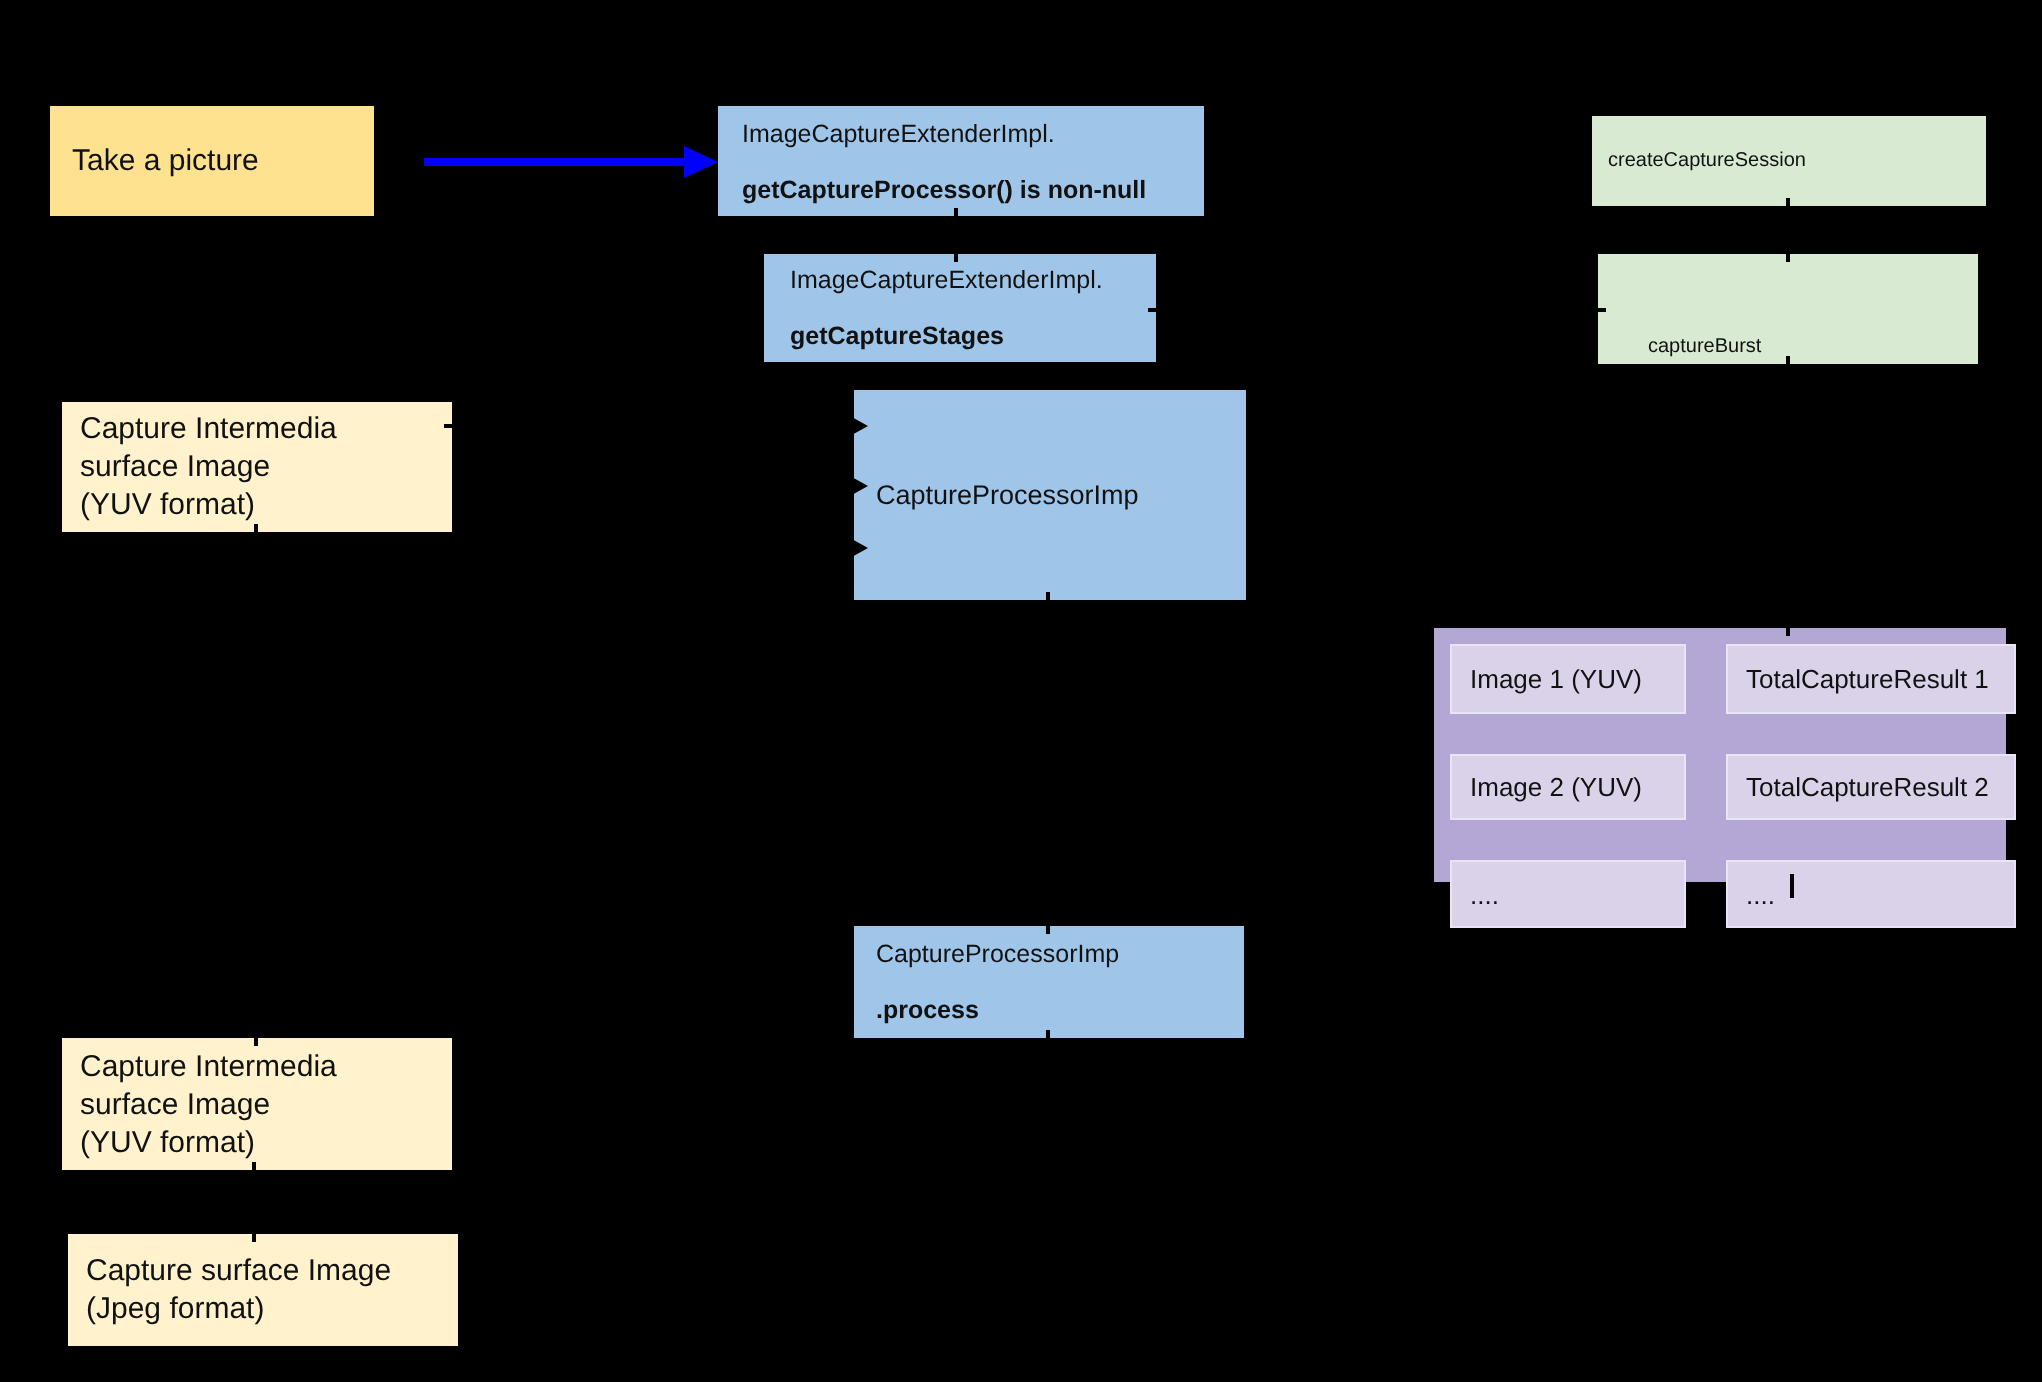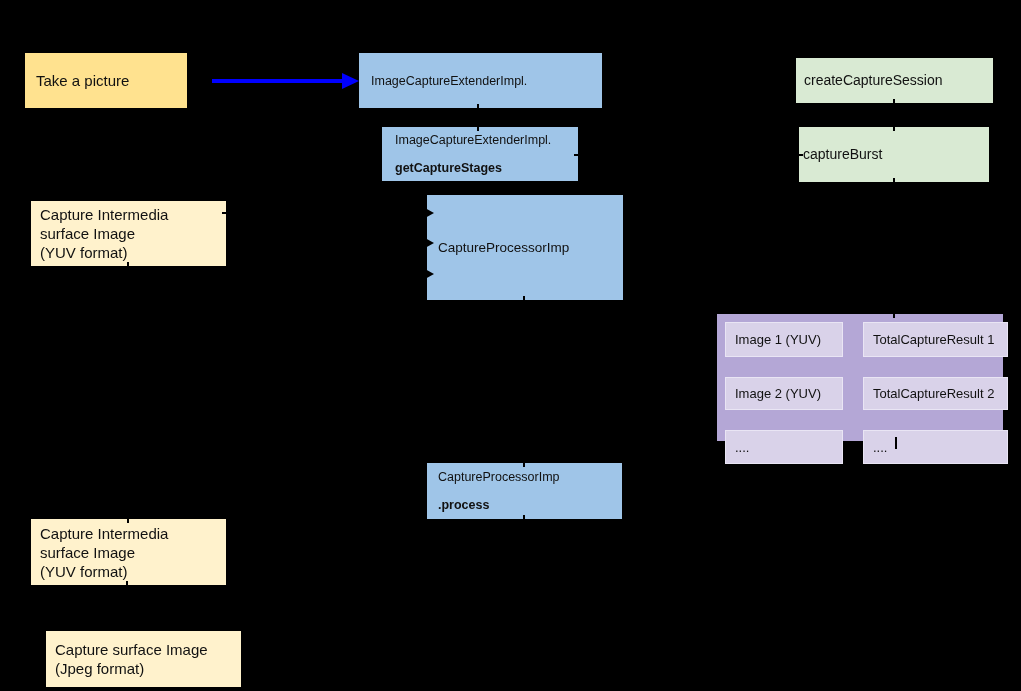--- a/index.html
+++ b/index.html
@@ -10,21 +10,21 @@
   }
   .box{
     position:absolute;display:flex;flex-direction:column;justify-content:center;
     color:var(--text,#000);box-sizing:border-box;z-index:2;
   }
   .yellowS{background:var(--yellow-strong);}
   .yellowP{background:var(--yellow-pale);}
   .blue{background:var(--blue);gap:12px;}
   .green{background:var(--green);}
   .f15{font-size:15px;line-height:19px;}
-  .f14{font-size:14px;line-height:17px;}
+  .f14{font-size:10px;line-height:17px;}
   .f12{font-size:12.5px;line-height:16px;}
   .f13{font-size:13.5px;line-height:17px;}
   .b{font-weight:bold;}
   
   .arrow-line{position:absolute;left:212px;top:79px;width:131px;height:4px;background:var(--arrow);z-index:6;}
   .arrow-head{position:absolute;left:342px;top:73px;width:0;height:0;z-index:6;
     border-left:17px solid var(--arrow);border-top:8px solid transparent;border-bottom:8px solid transparent;}
   
   .conn{position:absolute;background:var(--connector);z-index:5;}
   .connV{width:2px;}
@@ -48,32 +48,33 @@
 
 <div class="box yellowS f15" style="left:25px;top:53px;width:162px;height:55px;padding-left:11px;">
   <span>Take a picture</span>
 </div>
 
 <div class="arrow-line"></div>
 <div class="arrow-head"></div>
 
 <div class="box blue f12" style="left:359px;top:53px;width:243px;height:55px;padding-left:12px;">
   <span>ImageCaptureExtenderImpl.</span>
+  <span class="b">getCaptureProcessor() is non-null</span>
 </div>
 
 <div class="box blue f12" style="left:382px;top:127px;width:196px;height:54px;padding-left:13px;">
   <span>ImageCaptureExtenderImpl.</span>
   <span class="b">getCaptureStages</span>
 </div>
 
 <div class="box green f14" style="left:796px;top:58px;width:197px;height:45px;padding-left:8px;">
   <span>createCaptureSession</span>
 </div>
 
-<div class="box green f14" style="left:799px;top:127px;width:190px;height:55px;padding-left:4px;">
+<div class="box green f14" style="left:799px;top:127px;width:190px;height:55px;padding-left:25px;justify-content:flex-end;">
   <span>captureBurst</span>
 </div>
 
 <div class="box yellowP f15" style="left:31px;top:201px;width:195px;height:65px;padding-left:9px;">
   <span>Capture Intermedia</span>
   <span>surface Image</span>
   <span>(YUV format)</span>
 </div>
 
 <div class="box blue f13" style="left:427px;top:195px;width:196px;height:105px;padding-left:11px;">
@@ -105,21 +106,21 @@
   <span>CaptureProcessorImp</span>
   <span class="b">.process</span>
 </div>
 
 <div class="box yellowP f15" style="left:31px;top:519px;width:195px;height:66px;padding-left:9px;">
   <span>Capture Intermedia</span>
   <span>surface Image</span>
   <span>(YUV format)</span>
 </div>
 
-<div class="box yellowP f15" style="left:46px;top:617px;width:195px;height:56px;padding-left:9px;margin-top:14px;">
+<div class="box yellowP f15" style="left:34px;top:617px;width:195px;height:56px;padding-left:9px;">
   <span>Capture surface Image</span>
   <span>(Jpeg format)</span>
 </div>
 
 <div class="conn connV" style="left:477px;top:104px;height:27px;"></div>
 <div class="conn connH" style="left:574px;top:154px;width:229px;"></div>
 <div class="conn connV" style="left:893px;top:99px;height:32px;"></div>
 <div class="conn connV" style="left:893px;top:178px;height:140px;"></div>
 <div class="conn connV" style="left:895px;top:437px;height:12px;"></div>
 <div class="conn connV" style="left:523px;top:296px;height:171px;"></div>

